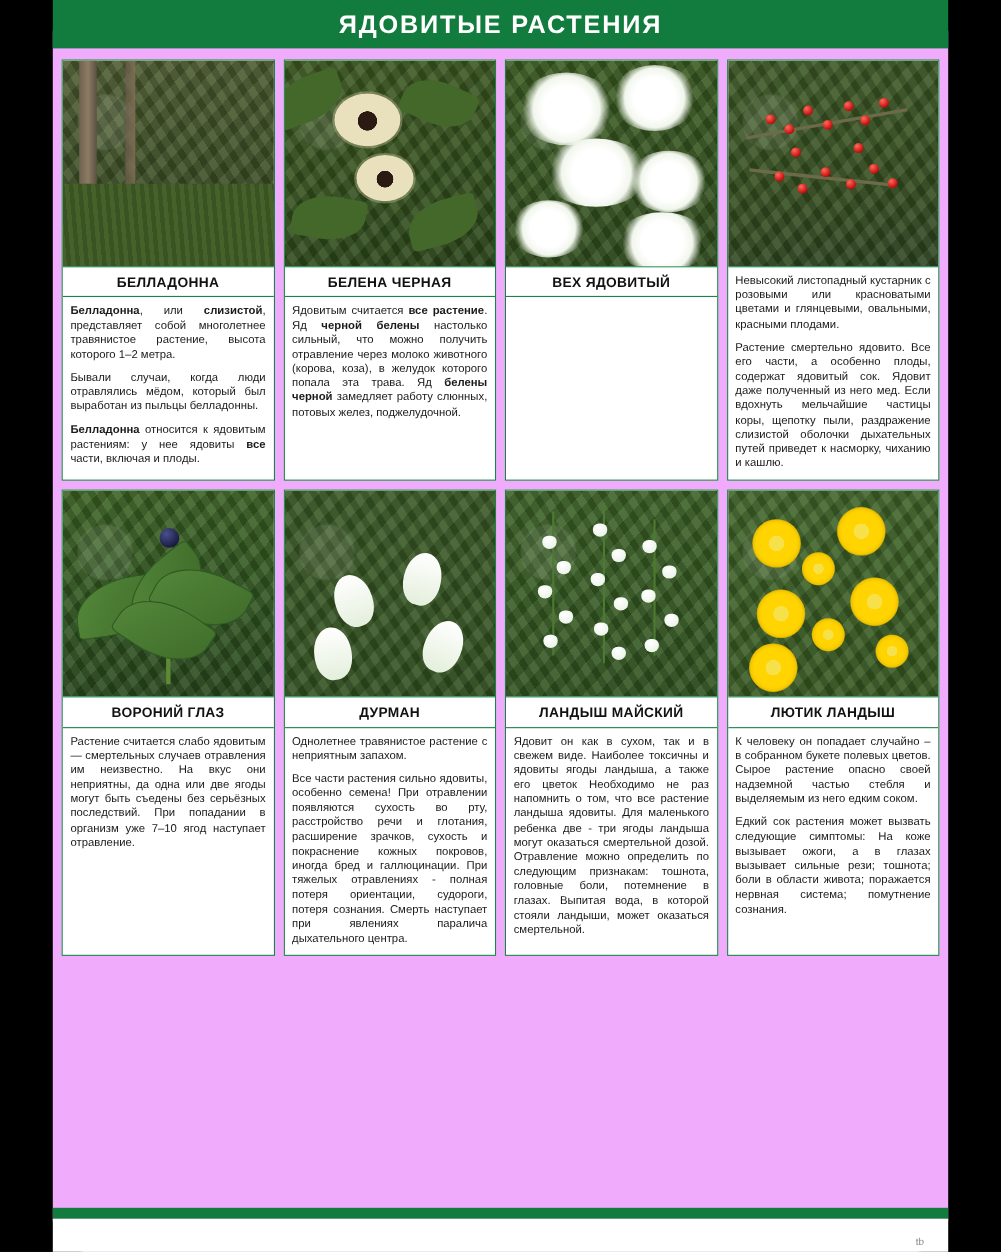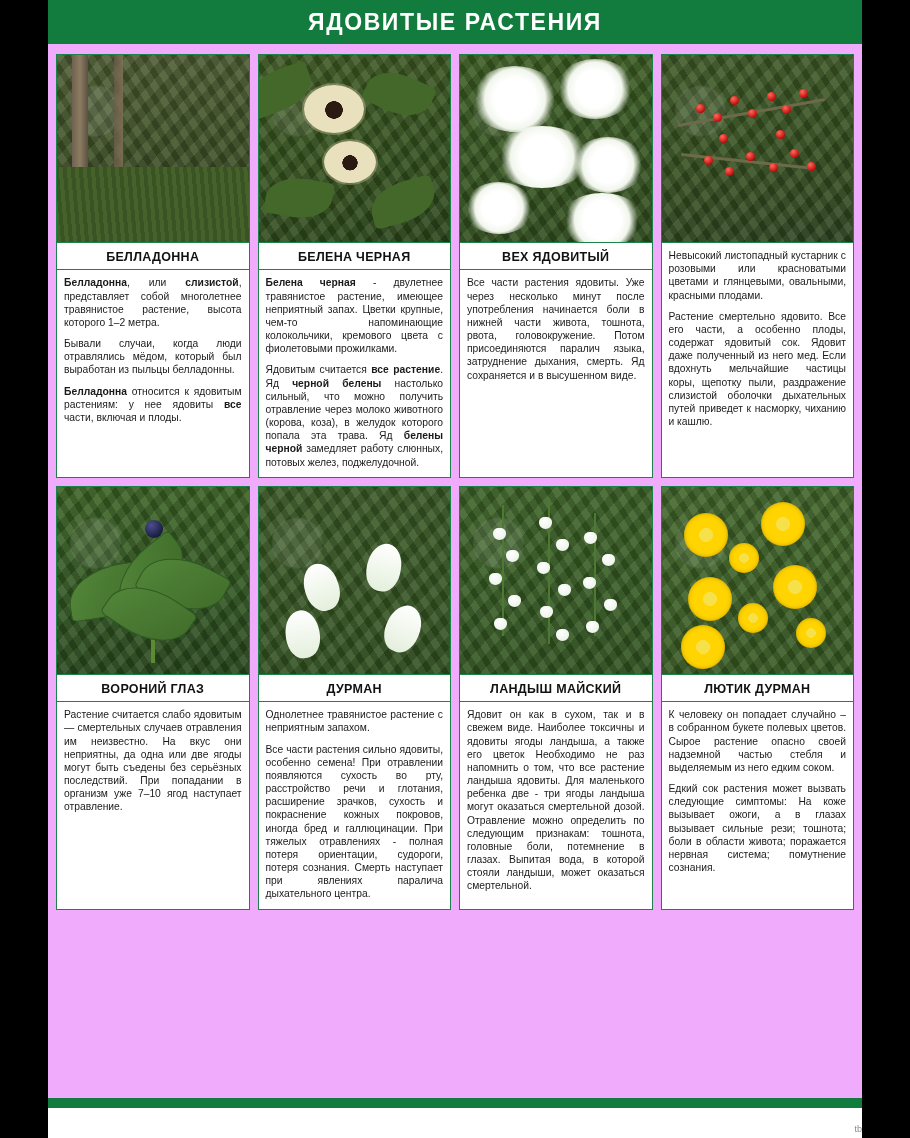--- a/index.html
+++ b/index.html
@@ -89,21 +89,21 @@
     margin: 8px 0 0 0;
   }
   .footer-zone {
     flex: 0 0 auto;
     height: 30px;
     background: #fff;
     position: relative;
   }
   .watermark {
     position: absolute;
-    right: 0; bottom: 4px;
+    right: 22px; bottom: 4px;
     font-size: 9px;
     color: #8a8a8a;
     font-weight: normal;
   }
   .leafy {
     position: absolute; inset: 0;
     background:
       radial-gradient(circle at 20% 30%, rgba(255,255,255,.10) 0 12%, transparent 13%),
       repeating-linear-gradient(58deg, rgba(0,0,0,.12) 0 6px, rgba(255,255,255,.05) 6px 13px),
       repeating-linear-gradient(-47deg, rgba(0,0,0,.10) 0 9px, rgba(255,255,255,.06) 9px 18px);
@@ -223,38 +223,36 @@
           <div class="leafy"></div>
           <div class="lf l1"></div>
             <div class="lf l2"></div>
             <div class="lf l3"></div>
             <div class="lf l4"></div>
           <div class="fl a"></div>
             <div class="fl b"></div>
         </div>
         <div class="title">БЕЛЕНА ЧЕРНАЯ</div>
         <div class="body">
-          <p><b>Белена черная</b> - двулетнее травянистое растение, имеющее неприятный запах. Цветки крупные, чем-то напоминающие колокольчики, кремового цвета с фиолетовыми прожилками.</p>
           <p>Ядовитым считается <b>все растение</b>. Яд <b>черной белены</b> настолько сильный, что можно получить отравление через молоко животного (корова, коза), в желудок которого попала эта трава. Яд <b>белены черной</b> замедляет работу слюнных, потовых желез, поджелудочной.</p>
         </div>
       </div>
 
       <div class="card">
         <div class="photo p-vekh">
           <div class="leafy"></div>
           <div class="umbel u1"></div>
             <div class="umbel u2"></div>
             <div class="umbel u3"></div>
           <div class="umbel u4"></div>
             <div class="umbel u5"></div>
             <div class="umbel u6"></div>
         </div>
         <div class="title">ВЕХ ЯДОВИТЫЙ</div>
         <div class="body">
-          <p>Все части растения ядовиты. Уже через несколько минут после употребления начинается боли в нижней части живота, тошнота, рвота, головокружение. Потом присоединяются паралич языка, затруднение дыхания, смерть. Яд сохраняется и в высушенном виде.</p>
         </div>
       </div>
 
       <div class="card">
         <div class="photo p-volch">
           <div class="leafy"></div>
           <div class="branch" style="left:8%; top:30%; width:78%; transform:rotate(-10deg);"></div>
           <div class="branch" style="left:10%; top:56%; width:70%; transform:rotate(6deg);"></div>
           <div class="berry" style="left:18%; top:26%"></div>
           <div class="berry" style="left:27%; top:31%"></div>
@@ -347,21 +345,21 @@
           <div class="leafy"></div>
           <div class="flower" style="left:12%; top:14%"></div>
           <div class="flower" style="left:52%; top:8%"></div>
           <div class="flower small" style="left:35%; top:30%"></div>
           <div class="flower" style="left:14%; top:48%"></div>
           <div class="flower" style="left:58%; top:42%"></div>
           <div class="flower small" style="left:40%; top:62%"></div>
           <div class="flower" style="left:10%; top:74%"></div>
           <div class="flower small" style="left:70%; top:70%"></div>
         </div>
-        <div class="title">ЛЮТИК ДУРМАН</div>
+        <div class="title">ЛЮТИК ЛАНДЫШ</div>
         <div class="body">
           <p>К человеку он попадает случайно – в собранном букете полевых цветов. Сырое растение опасно своей надземной частью стебля и выделяемым из него едким соком.</p>
           <p>Едкий сок растения может вызвать следующие симптомы: На коже вызывает ожоги, а в глазах вызывает сильные рези; тошнота; боли в области живота; поражается нервная система; помутнение сознания.</p>
         </div>
       </div>
 
     </div>
   </div>
 
   <div class="footer-bar"></div>

